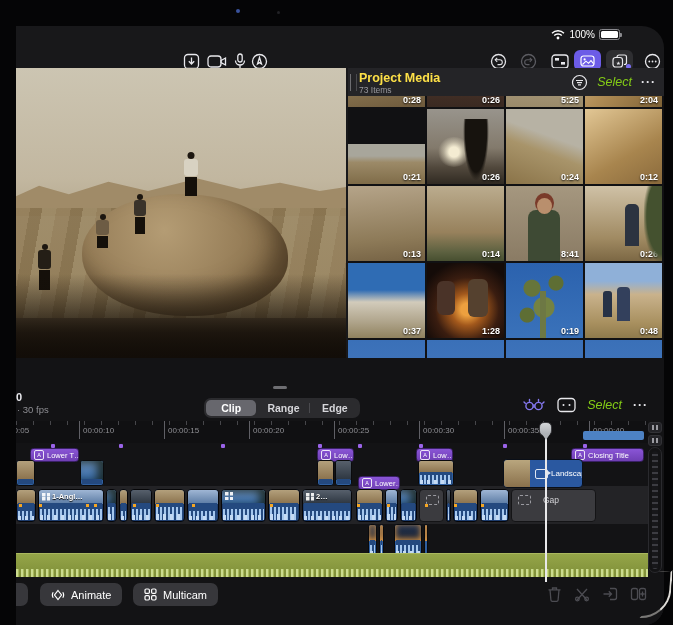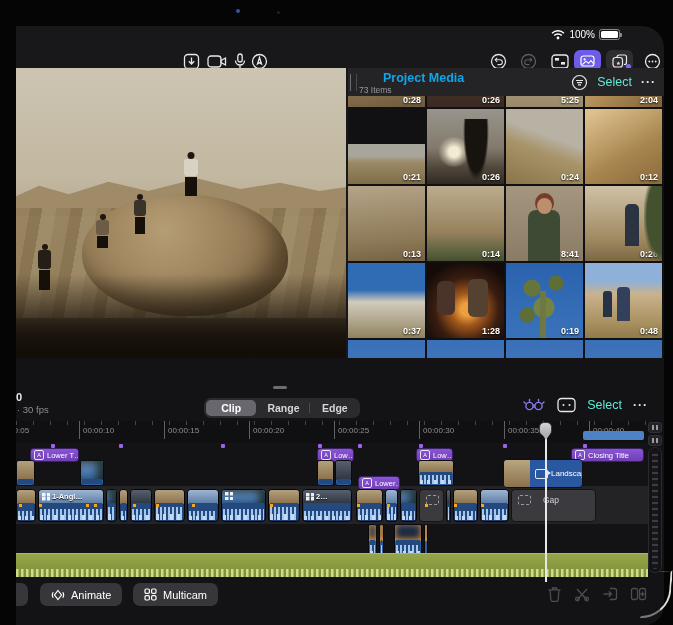--- a/index.html
+++ b/index.html
@@ -36,24 +36,24 @@
   .person{position:absolute;}
   .person .head{position:absolute;left:50%;transform:translateX(-50%);top:0;border-radius:50%;background:#1d1710;}
   .person .torso{position:absolute;left:0;right:0;}
   .person .legs{position:absolute;left:1px;right:1px;bottom:0;background:#15100a;}
   .viewer-ovl{position:absolute;display:flex;align-items:center;color:#fff;}
   .viewer-more{left:294px;top:288px;width:22px;height:20px;justify-content:center;font-size:12px;}
   
   #panel{position:absolute;left:332px;top:42px;width:316px;height:316px;background:#111113;}
   .panel-head{position:absolute;left:0;top:0;width:316px;height:28px;background:#242427;}
   .grip{position:absolute;left:2px;top:6px;width:5px;height:17px;border-left:1.5px solid #6e6e72;border-right:1.5px solid #4a4a4e;}
-  .panel-title{position:absolute;left:11px;top:3px;font-size:12.5px;font-weight:700;color:#0ea5e9;margin-left:24px;}
+  .panel-title{position:absolute;left:11px;top:3px;font-size:12.5px;font-weight:700;color:#fde047;}
   .panel-sub{position:absolute;left:11px;top:17px;font-size:8.5px;color:#98989d;}
   .panel-right{position:absolute;right:8px;top:0;height:28px;display:flex;align-items:center;gap:9px;color:#fff;}
-  .select-lbl{font-size:12.5px;color:#5eead4;}
+  .select-lbl{font-size:12.5px;color:#84cc16;font-style:italic;}
   #grid-clip{position:absolute;left:0;top:28px;width:316px;height:288px;overflow:hidden;}
   #media-grid{display:grid;grid-template-columns:repeat(4,77px);grid-auto-rows:75px;gap:2px;margin-top:-64px;}
   .thumb{position:relative;overflow:hidden;background:#666;}
   .dur{position:absolute;right:4px;bottom:2px;font-size:9px;font-weight:700;color:#fff;text-shadow:0 1px 2px rgba(0,0,0,.9);}
   
   .sc-rocks-a{background:linear-gradient(170deg,#a99476 0%,#8f7a55 55%,#6e5a3c);}
   .sc-dark-red{background:linear-gradient(180deg,#31201c,#52362a 45%,#3a2a22);}
   .sc-rocks-b{background:linear-gradient(180deg,#c4b69c,#9a8a6a);}
   .sc-rockface{background:linear-gradient(130deg,#dcbf90,#b08c55 50%,#7e6236);}
   .sc-rocks-sky{background:linear-gradient(180deg,#a8a69b 0 30%,#9c8a68 46%,#7f6c48);margin-top:35px;}

